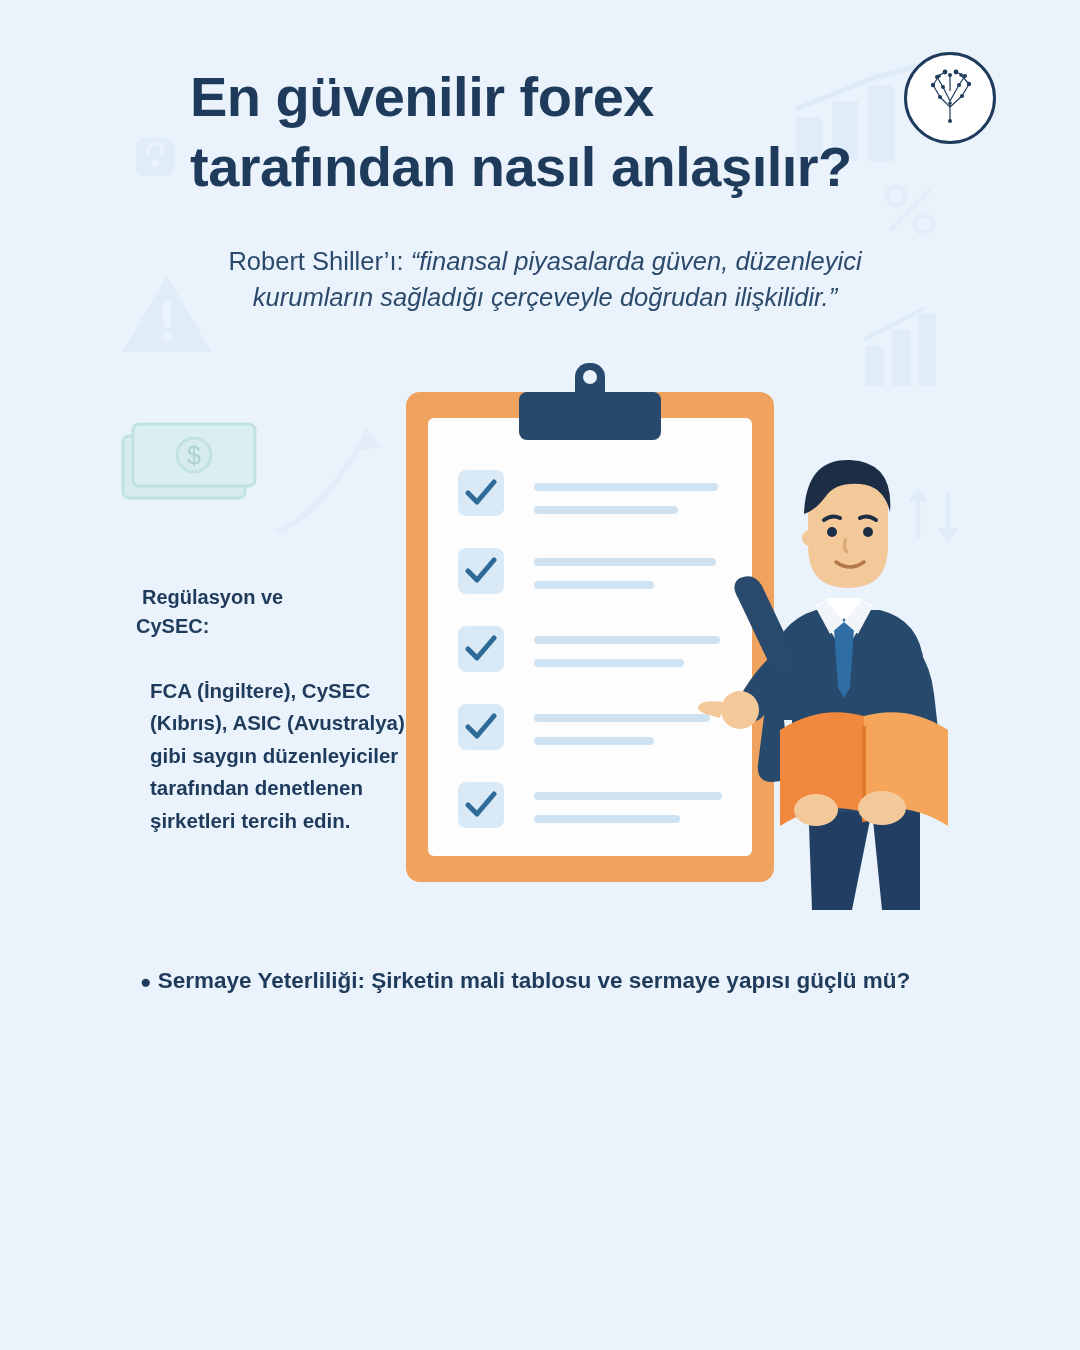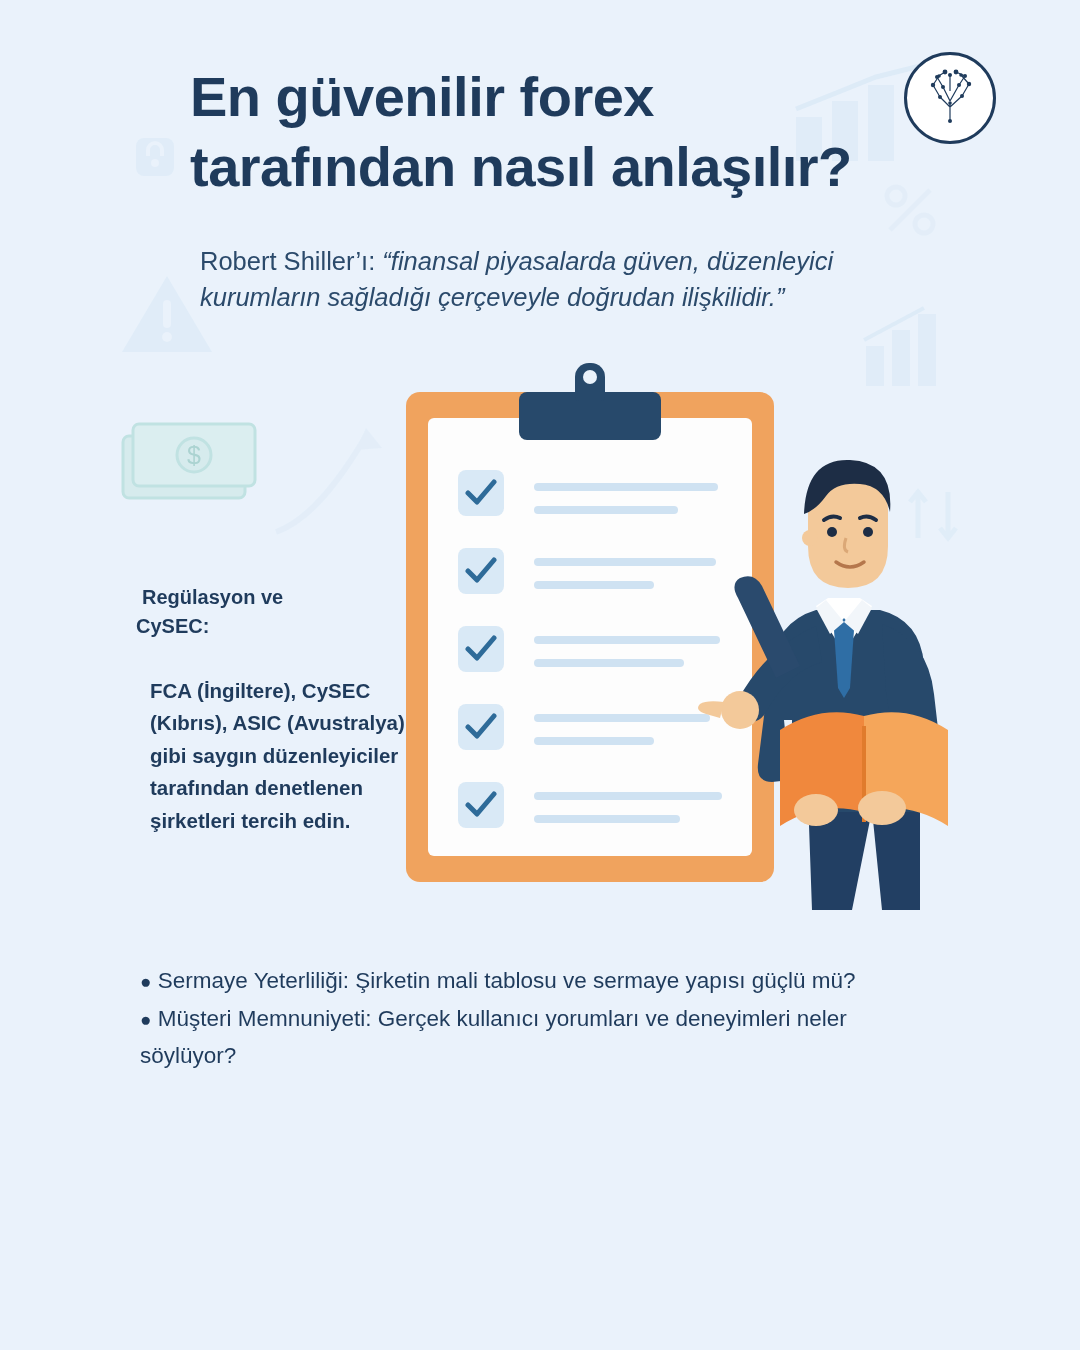--- a/index.html
+++ b/index.html
@@ -63,20 +63,21 @@
   }
 
   .quote {
     position: absolute;
     left: 200px; top: 243px;
     width: 690px;
     font-size: 25.5px;
     line-height: 1.42;
     color: #2b4a6b;
     font-weight: 500;
+    text-align: center;
   }
   .quote .q-italic { font-style: italic; }
 
   
   .reg-title {
     position: absolute;
     left: 142px; top: 583px;
     width: 270px;
     font-size: 20px;
     line-height: 1.45;
@@ -146,21 +147,21 @@
   
   .person { position: absolute; left: 620px; top: 410px; width: 370px; height: 520px; }
 
   
   .bullets {
     position: absolute;
     left: 140px; top: 963px;
     width: 800px;
     font-size: 22.5px;
     line-height: 1.62;
-    font-weight: normal;
+    font-weight: bold;
     color: #1f3b5c;
   }
   .bullets li {
     list-style: none;
     margin: 0 0 2px 0;
   }
   .bullets ul { margin: 0; padding: 0; }
   .dot { font-size: 19px; }
 </style>
 </head>
@@ -363,18 +364,14 @@
     <ellipse cx="196" cy="400" rx="22" ry="16" fill="#f3c99a"></ellipse>
   </svg>
 </div>
 
 <div class="bullets">
   <ul>
     <li>
       <span class="dot">●</span>
       <span>Sermaye Yeterliliği: Şirketin mali tablosu ve sermaye yapısı güçlü mü?</span>
     </li>
-    <li>
-      <span class="dot">●</span>
-      <span> Müşteri Memnuniyeti: Gerçek kullanıcı yorumları ve deneyimleri neler söylüyor?</span>
-    </li>
   </ul>
 </div>
 
 </body></html>

